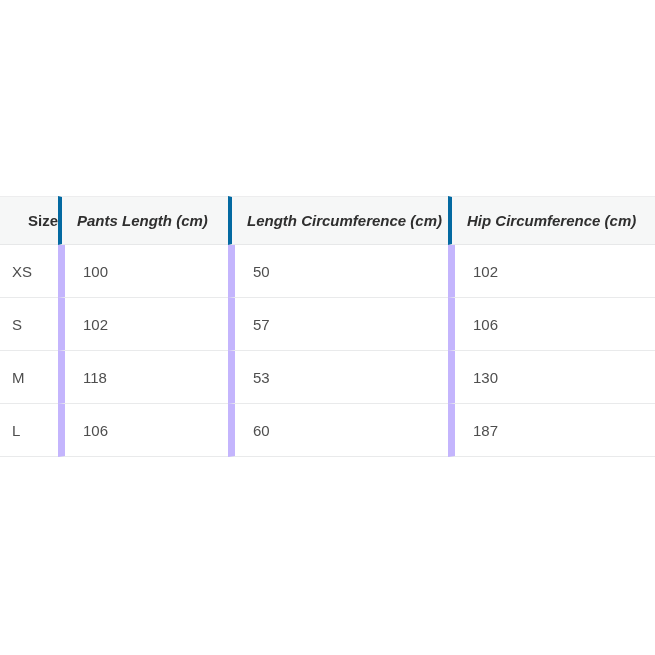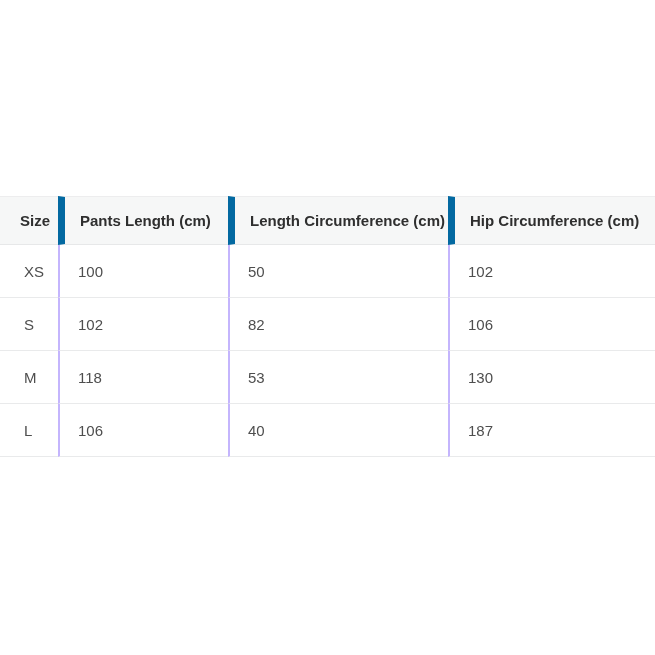--- a/index.html
+++ b/index.html
@@ -41,39 +41,40 @@
     height: 49px;
     background: #f6f7f7;
     border-top: 1px solid #ededee;
     border-bottom: 1px solid #e7e8e9;
     font-size: 15px;
     font-weight: 600;
     color: #2f2f2f;
     padding: 0 6px 0 15px;
   }
   table.size-chart th:first-child {
-    padding-left: 20px;
+    padding-left: 28px;
   }
   table.size-chart th + th {
-    border-left: 7px solid #0369a1;
+    border-left: 4px solid #0369a1;
+    font-style: italic;
   }
   table.size-chart td {
     height: 53px;
     background: #ffffff;
     border-bottom: 1px solid #e9eaeb;
     font-size: 15px;
     font-weight: 400;
     color: #4e4e4e;
     padding: 0 6px 0 18px;
   }
   table.size-chart td:first-child {
-    padding-left: 24px;
+    padding-left: 12px;
   }
   table.size-chart td + td {
-    border-left: 2px solid #c4b5fd;
+    border-left: 7px solid #c4b5fd;
   }
 </style>
 </head>
 <body>
 
 <div class="page">
   <table class="size-chart">
     <colgroup>
       <col style="width:58px">
       <col style="width:170px">
@@ -91,30 +92,30 @@
     <tbody id="bodyRows">
         <tr>
           <td>XS</td>
           <td>100</td>
           <td>50</td>
           <td>102</td>
         </tr>
         <tr>
           <td>S</td>
           <td>102</td>
-          <td>82</td>
+          <td>57</td>
           <td>106</td>
         </tr>
         <tr>
           <td>M</td>
           <td>118</td>
           <td>53</td>
           <td>130</td>
         </tr>
         <tr>
           <td>L</td>
           <td>106</td>
-          <td>40</td>
+          <td>60</td>
           <td>187</td>
         </tr>
       </tbody>
   </table>
 </div>
 
 </body></html>

